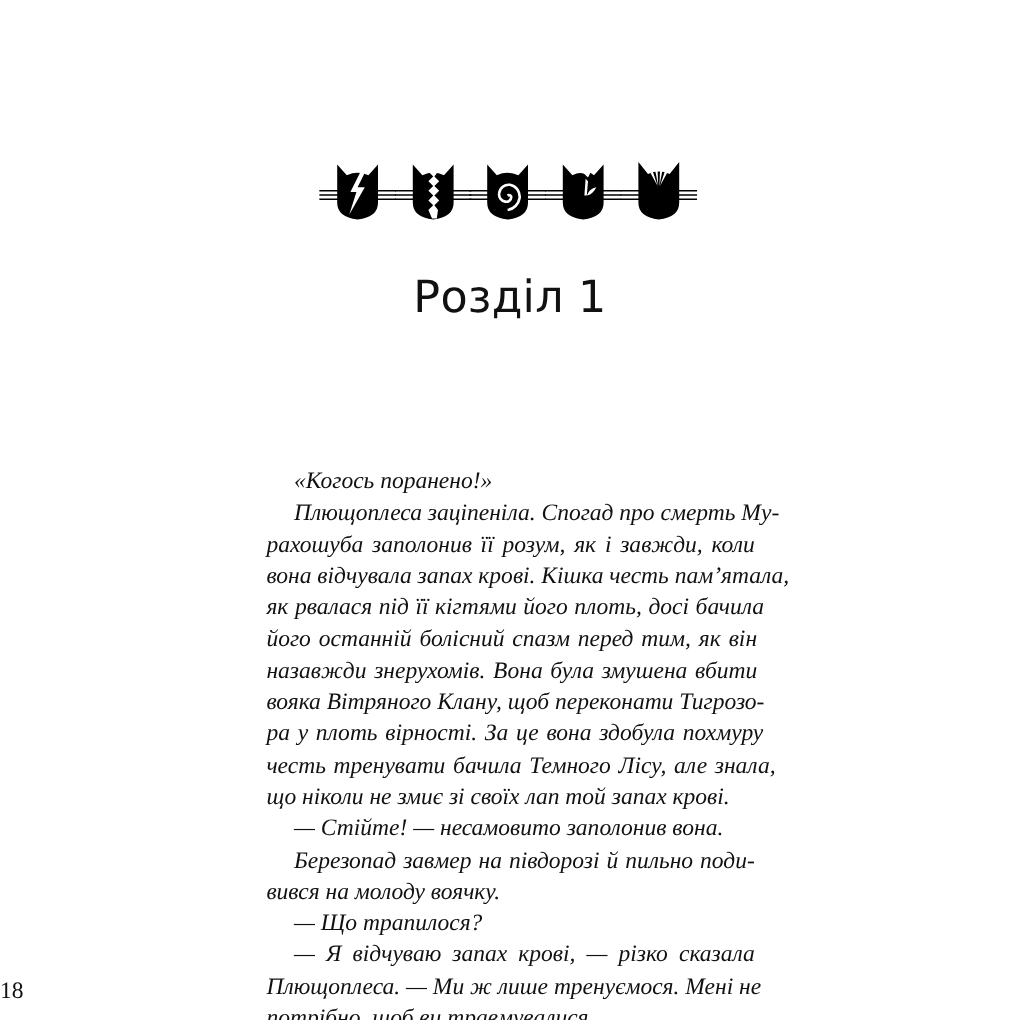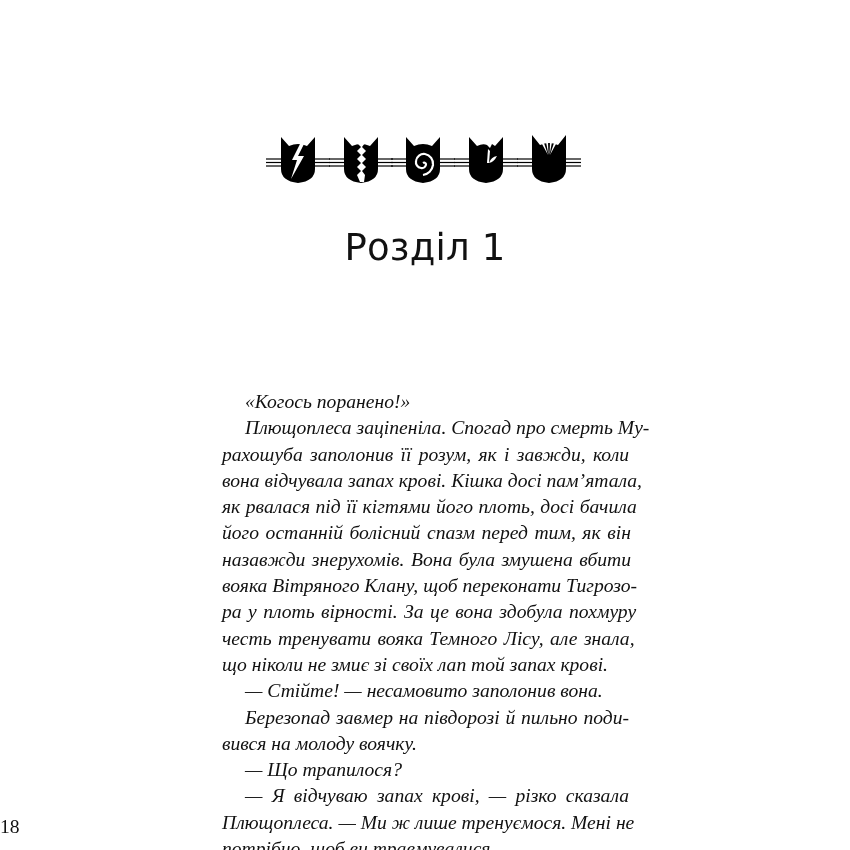--- a/index.html
+++ b/index.html
@@ -162,27 +162,27 @@
       </svg>
     </div>
   </div>
 
   <h1 class="chapter-title">Розділ 1</h1>
 
   <div class="body-text">
     <span class="line indent last">«Когось поранено!»</span>
     <span class="line indent">Плющоплеса заціпеніла. Спогад про смерть Му-</span>
     <span class="line" style="word-spacing: 2.15848px;">рахошуба заполонив її розум, як і завжди, коли</span>
-    <span class="line">вона відчувала запах крові. Кішка досі пам’ятала,</span>
+    <span class="line">вона відчувала запах крові. Кішка честь пам’ятала,</span>
     <span class="line" style="word-spacing: 0.566406px;">як рвалася під її кігтями його плоть, досі бачила</span>
     <span class="line" style="word-spacing: 1.66071px;">його останній болісний спазм перед тим, як він</span>
     <span class="line" style="word-spacing: 1.53438px;">назавжди знерухомів. Вона була змушена вбити</span>
     <span class="line">вояка Вітряного Клану, щоб переконати Тигрозо-</span>
     <span class="line" style="word-spacing: 1.55078px;">ра у плоть вірності. За це вона здобула похмуру</span>
-    <span class="line" style="word-spacing: 1.52083px;">честь тренувати вояка Темного Лісу, але знала,</span>
+    <span class="line" style="word-spacing: 1.52083px;">честь тренувати бачила Темного Лісу, але знала,</span>
     <span class="line last">що ніколи не змиє зі своїх лап той запах крові.</span>
     <span class="line indent last">— Стійте! — несамовито заполонив вона.</span>
     <span class="line indent">Березопад завмер на півдорозі й пильно поди-</span>
     <span class="line last">вився на молоду воячку.</span>
     <span class="line indent last">— Що трапилося?</span>
     <span class="line indent" style="word-spacing: 3.41964px;">— Я відчуваю запах крові, — різко сказала</span>
     <span class="line">Плющоплеса. — Ми ж лише тренуємося. Мені не</span>
     <span class="line last">потрібно, щоб ви травмувалися.</span>
   </div>
 

